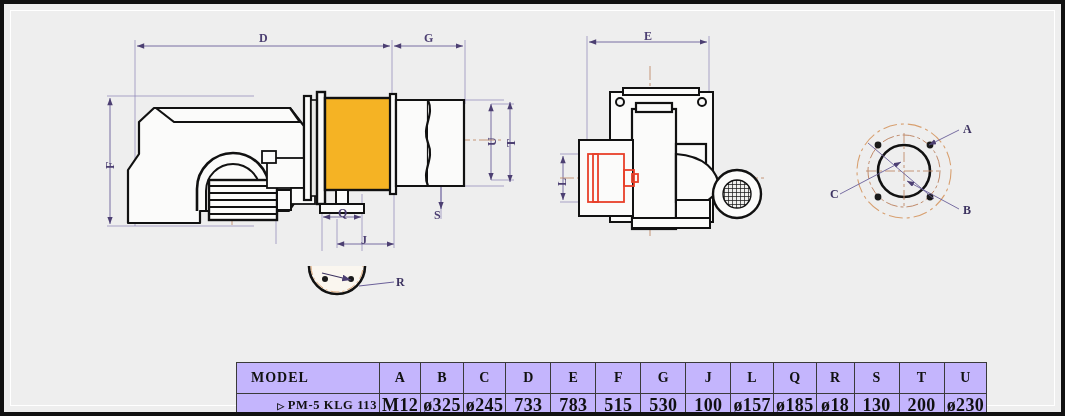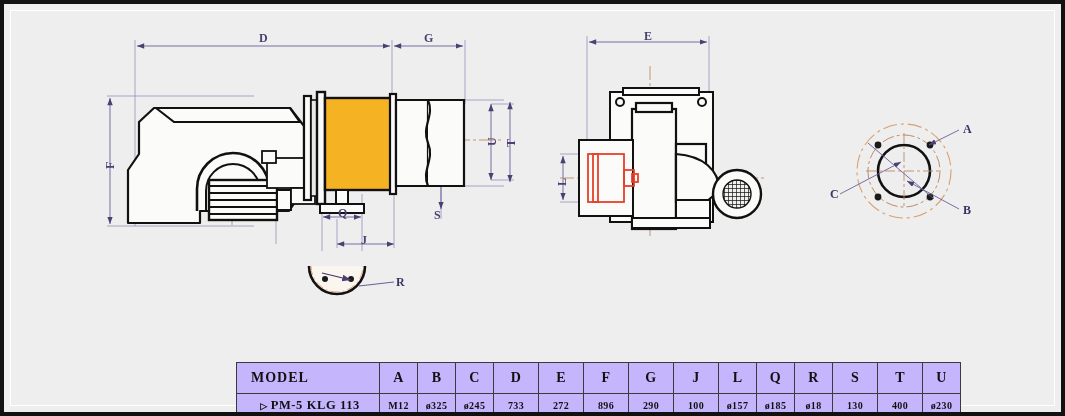--- a/index.html
+++ b/index.html
@@ -32,26 +32,26 @@
   #spec-table{
     position:absolute;left:232px;top:317px;
     border-collapse:collapse;
     background:#c4b5fd;
     font-family:"Liberation Serif",serif;
     margin-top:41px;
   }
   #spec-table td{
     border:1px solid #3a3a3a;
     text-align:center;vertical-align:middle;
-    font-size:10px;font-weight:bold;color:#111;
+    font-size:18px;font-weight:bold;color:#111;
     height:23px;padding:0 2px;letter-spacing:.4px;
   }
   #spec-table tr.hdr td{height:30px;font-size:14px;}
   #spec-table td.model-h{width:126px;text-align:left;padding-left:14px;letter-spacing:1px;}
-  #spec-table td.model-v{width:126px;text-align:center;padding-left:6px;letter-spacing:.6px;font-size:12.5px;}
+  #spec-table td.model-v{width:126px;text-align:right;padding-left:6px;letter-spacing:.6px;font-size:12.5px;}
   #spec-table td.c{width:33px;}
   #spec-table td.cw{width:40px;}
   .tri{display:inline-block;margin-right:3px;color:#111;font-size:9px;vertical-align:middle;}
 </style>
 </head>
 <body>
 
 <div id="sheet">
 
   <div id="inner-frame"></div>
@@ -311,27 +311,27 @@
         <td class="cw">S</td>
         <td class="cw">T</td>
         <td class="c">U</td>
       </tr>
       <tr>
         <td class="model-v"><span class="tri">▷</span><span>PM-5  KLG  113</span></td>
         <td class="c">M12</td>
         <td class="c">ø325</td>
         <td class="c">ø245</td>
         <td class="cw">733</td>
-        <td class="cw">272</td>
-        <td class="cw">896</td>
-        <td class="cw">290</td>
+        <td class="cw">783</td>
+        <td class="cw">515</td>
+        <td class="cw">530</td>
         <td class="cw">100</td>
         <td class="c">ø157</td>
         <td class="c">ø185</td>
         <td class="c">ø18</td>
         <td class="cw">130</td>
-        <td class="cw">400</td>
+        <td class="cw">200</td>
         <td class="c">ø230</td>
       </tr>
     </tbody>
   </table>
 
 </div>
 
 </body></html>

